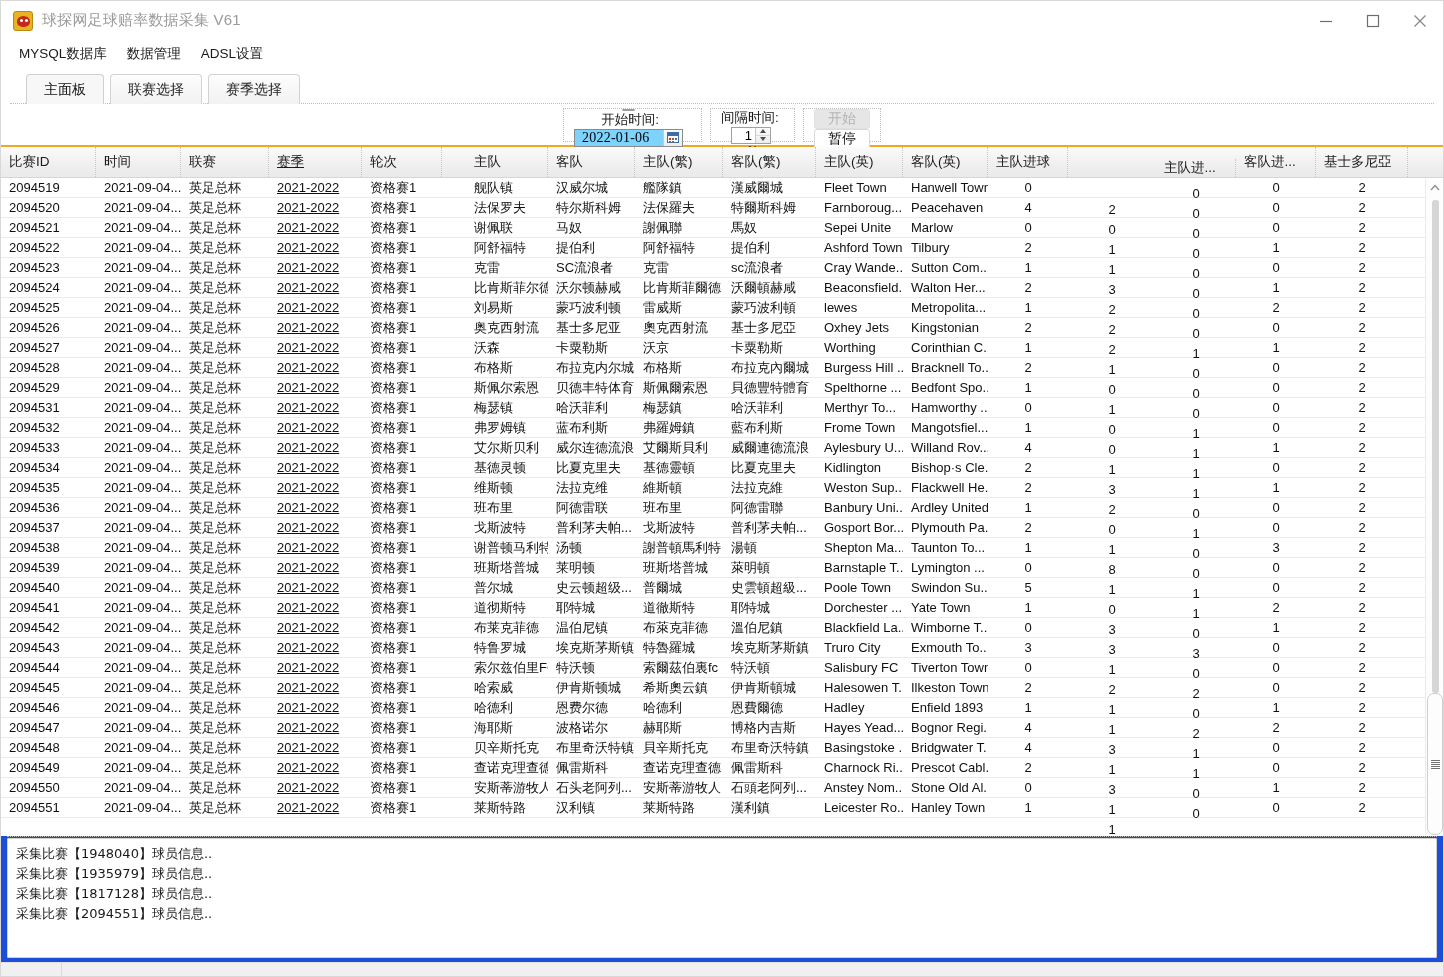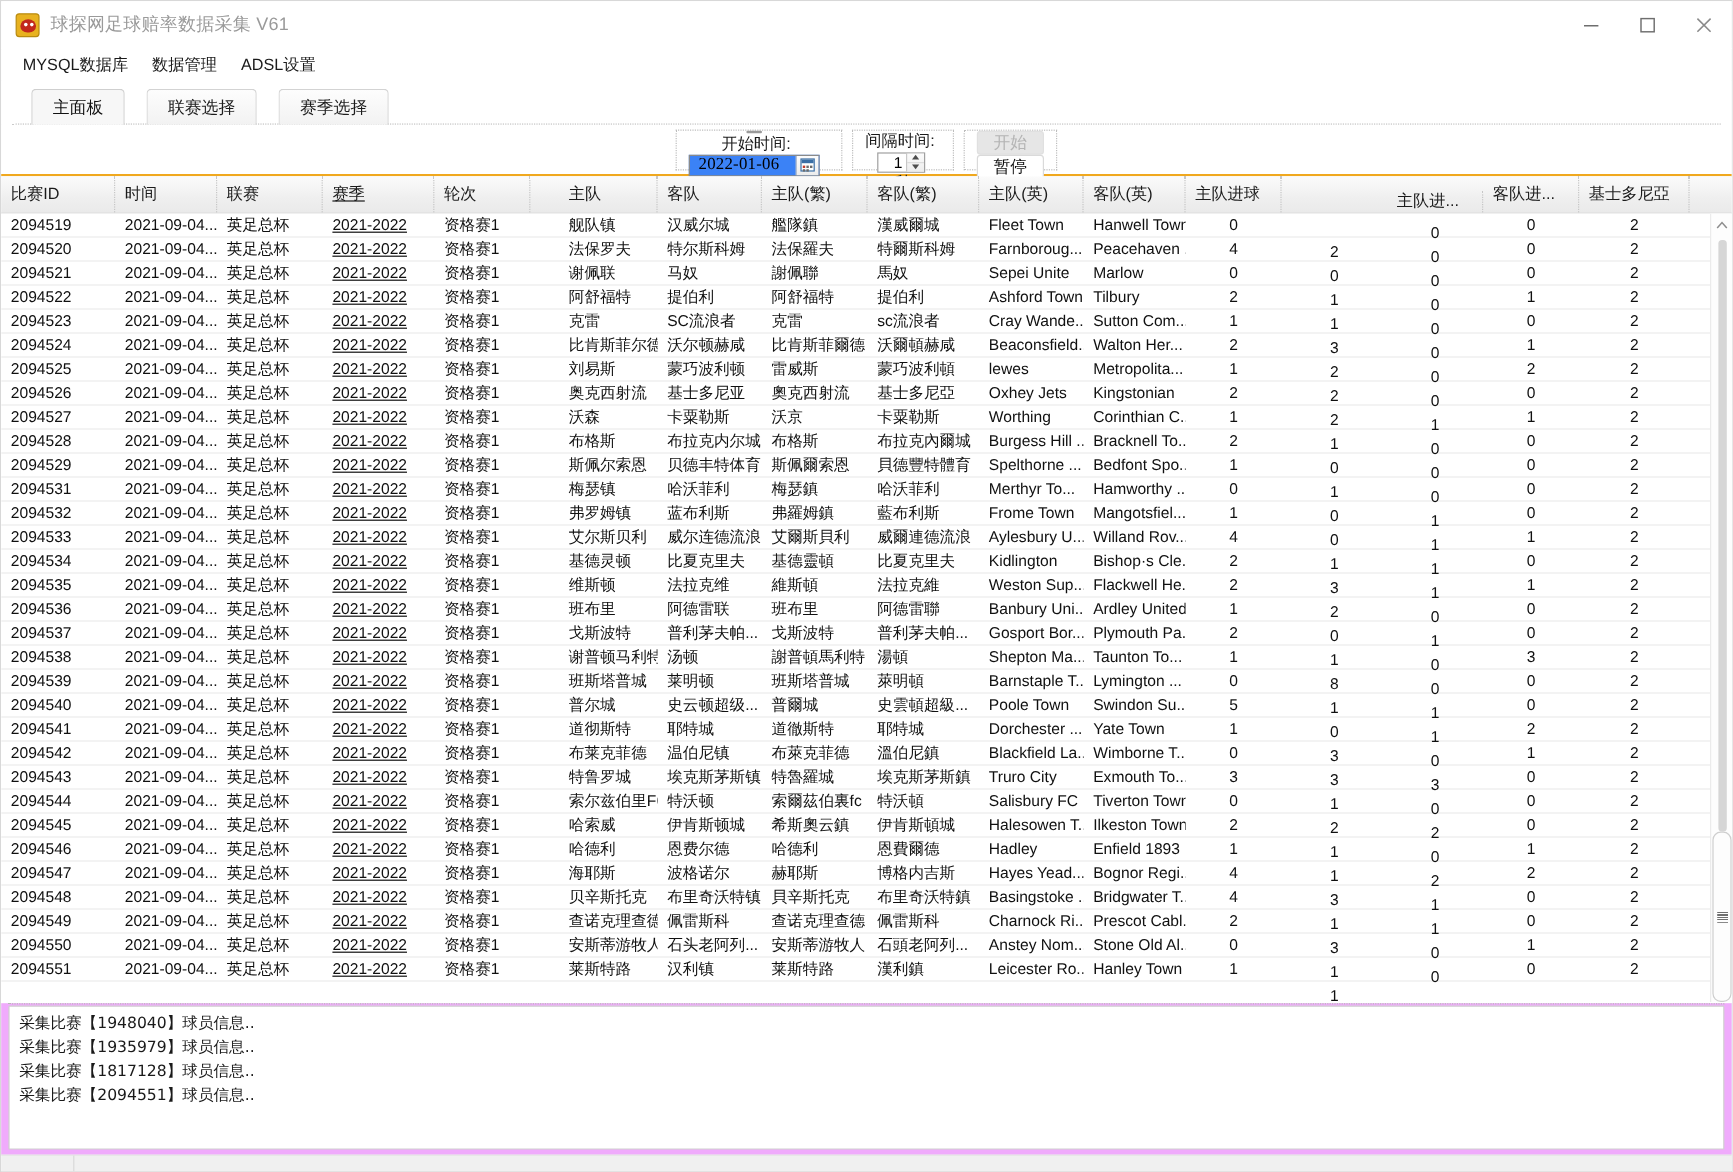--- a/index.html
+++ b/index.html
@@ -119,21 +119,21 @@
   .tabstrip::after {
     content: "";
     position: absolute;
     left: 9px; right: 9px; bottom: 0;
     height: 1px;
     border-bottom: 1px dotted #bdbdbd;
   }
   .tab {
     height: 30px;
     min-width: 70px;
-    margin-right: 18px;
+    margin-right: 6px;
     padding: 0 17px;
     display: flex;
     align-items: center;
     justify-content: center;
     font-size: 14px;
     color: #1d1d1d;
     background: linear-gradient(to bottom,#fdfdfd,#f2f2f2);
     border: 1px solid #d3d3d3;
     border-bottom: none;
     border-radius: 4px 4px 0 0;
@@ -182,21 +182,21 @@
     font-size: 13.5px;
     color: #1a1a1a;
     margin-right: 5px;
     white-space: nowrap;
   }
   .date-box {
     display: flex;
     align-items: stretch;
     height: 22px;
     border: 1px solid #8a8a8a;
-    background: #3b82f6;
+    background: #7dd3fc;
     box-sizing: border-box;
     margin-right: 8px;
   }
   .date-val {
     padding: 0 7px;
     display: flex;
     align-items: center;
     font-family: "Liberation Serif", "DejaVu Serif", serif;
     font-size: 14px;
     color: #000;
@@ -433,21 +433,21 @@
     background:
       repeating-linear-gradient(to bottom, #6e6e6e 0 1px, transparent 1px 2px);
   }
 
   
   .logwrap {
     flex: 0 0 126px;
     height: 126px;
     padding: 2px 6px 4px 6px;
     box-sizing: border-box;
-    background: #f0abfc;
+    background: #1d4ed8;
     position: relative;
   }
   .logwrap::before {
     content: "";
     position: absolute;
     left: 6px; right: 6px; top: 0;
     border-top: 1px dotted #b9b9b9;
   }
   .logbox {
     width: 100%;

